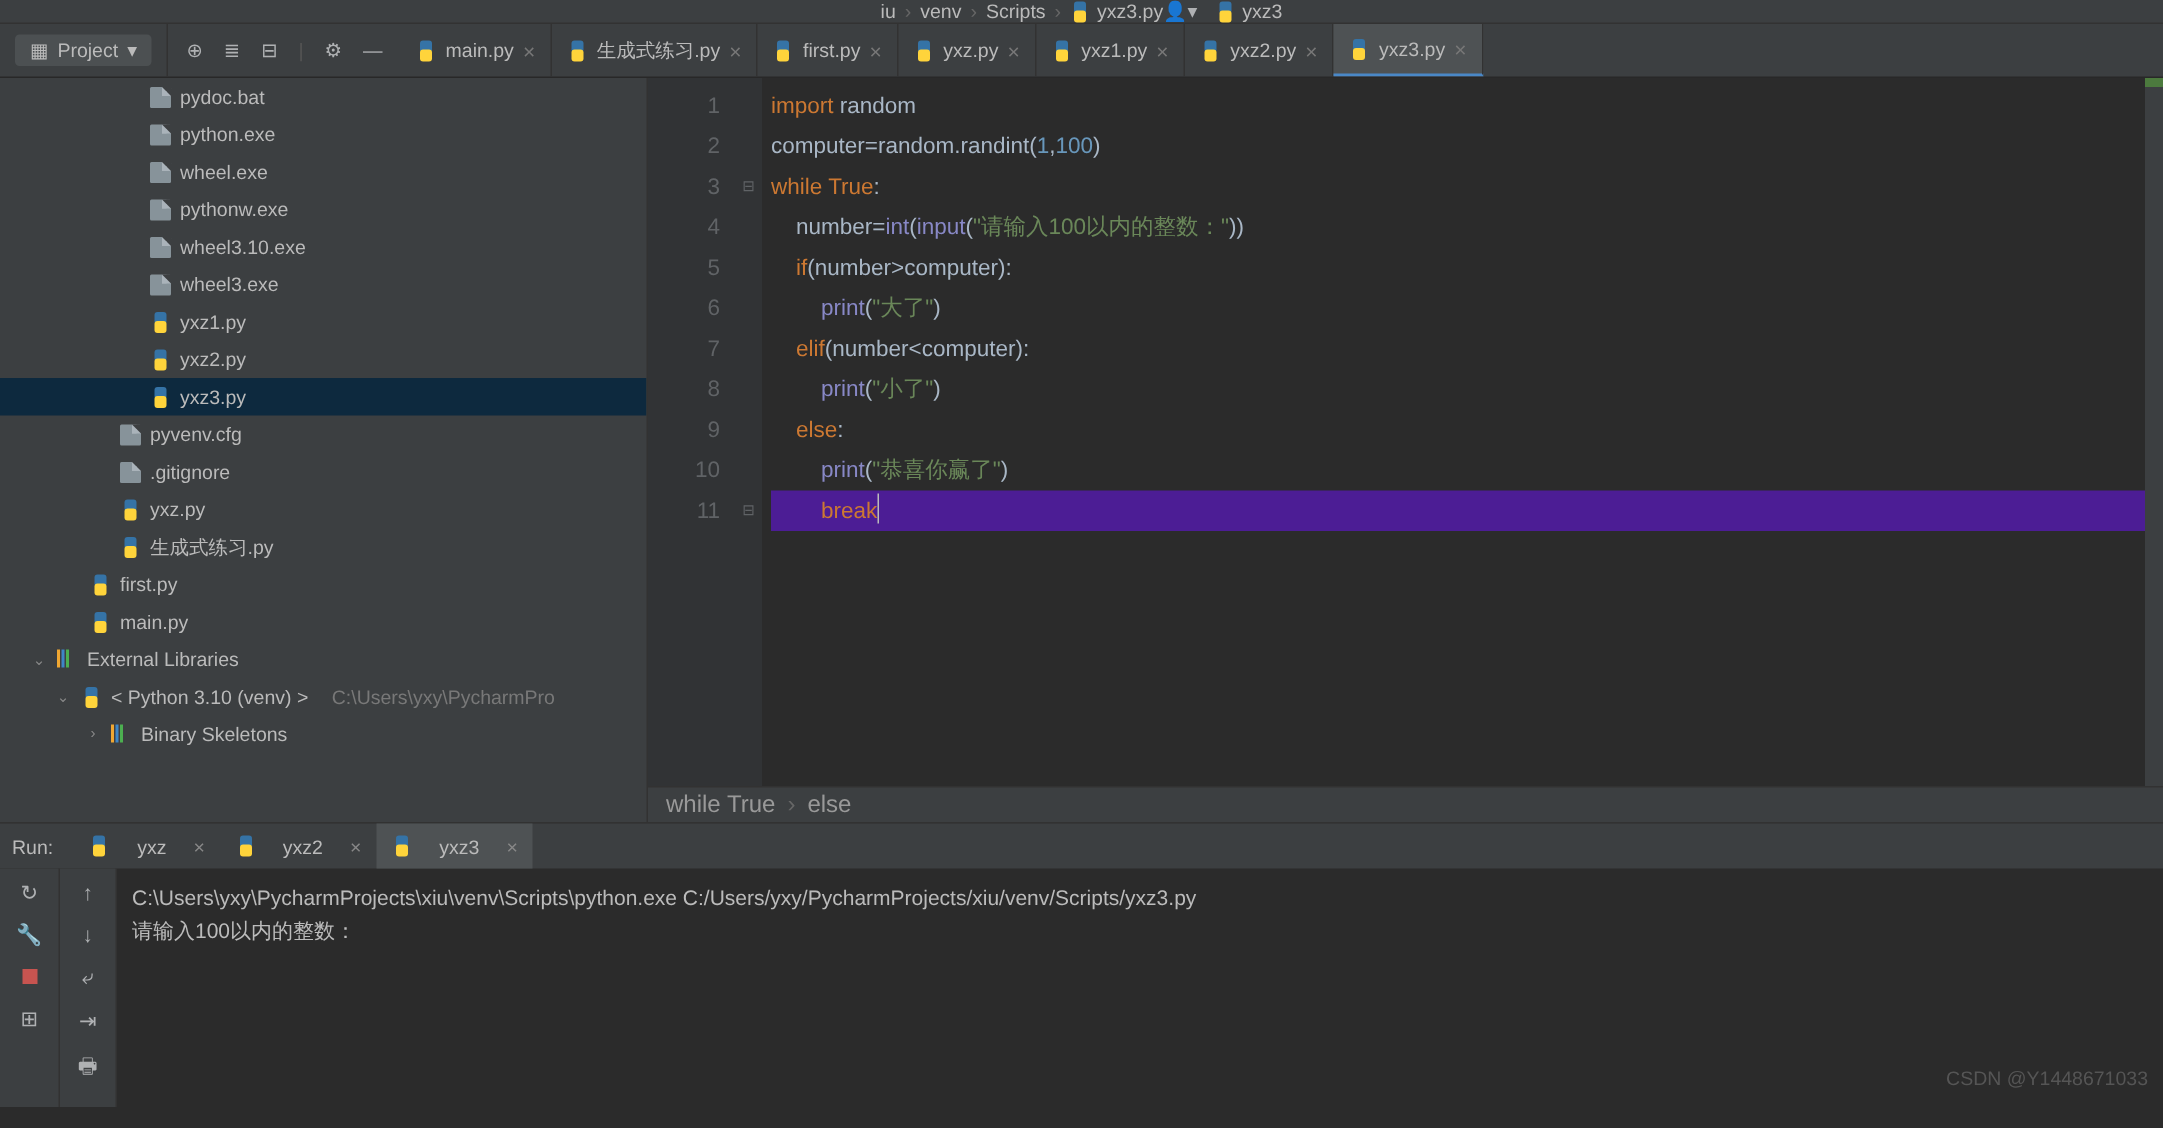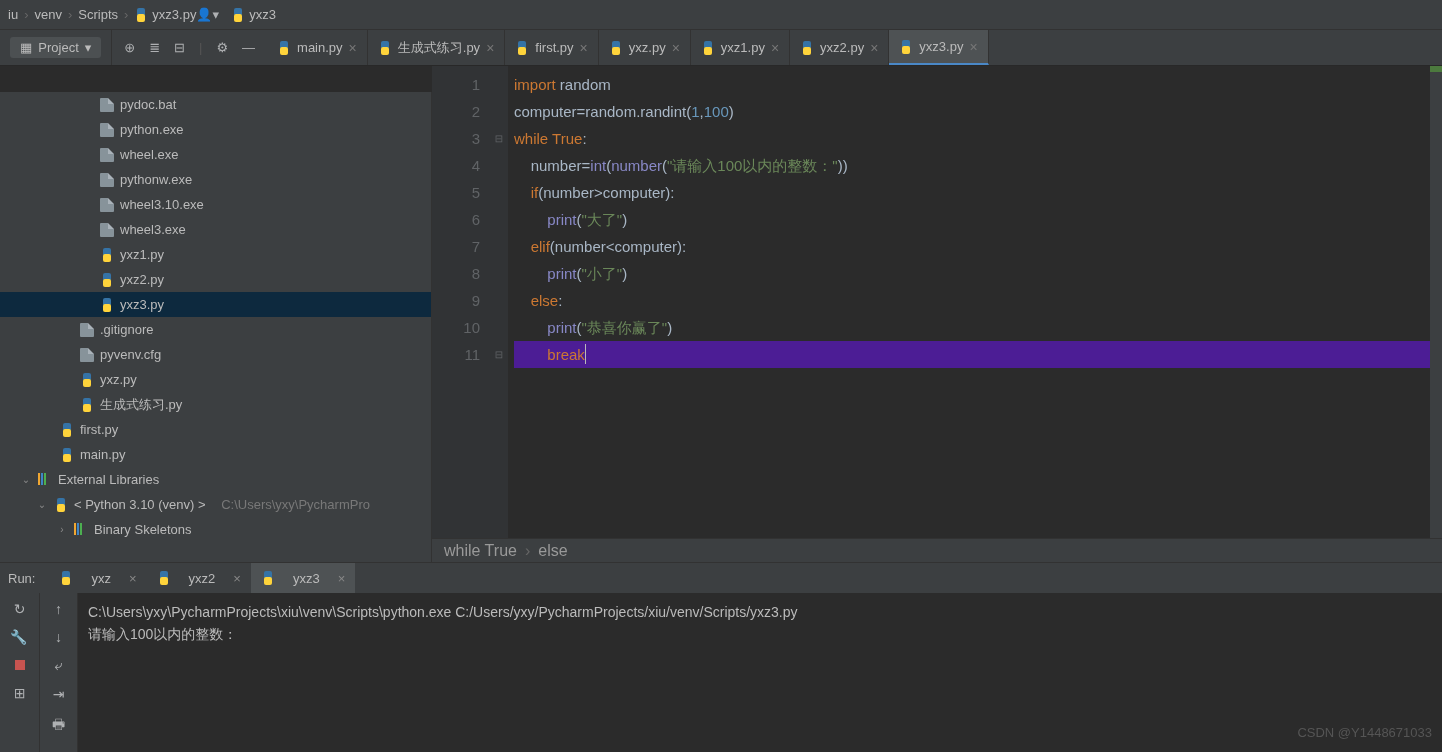--- a/index.html
+++ b/index.html
@@ -1,33 +1,33 @@
 <!DOCTYPE html>
 <html><head>
 <meta charset="utf-8">
 <style>
 * { margin:0; padding:0; box-sizing:border-box; font-family:"Segoe UI",Arial,sans-serif; }
 body { background:#2b2b2b; color:#bbb; width:1442px; height:752px; overflow:hidden; font-size:13px; }
-.top-nav { height:30px; background:#3c3f41; display:flex; align-items:center; padding:0 8px; border-bottom:1px solid #323232; justify-content:flex-start; }
+.top-nav { height:16px; background:#3c3f41; display:flex; align-items:center; padding:0 8px; border-bottom:1px solid #323232; justify-content:center; }
 .breadcrumbs { display:flex; align-items:center; gap:4px; color:#bbb; }
 .breadcrumbs span.sep { color:#666; margin:0 2px; }
 .bc-item { display:flex; align-items:center; gap:4px; }
 .top-right { display:flex; align-items:center; gap:12px; }
 .top-right .badge { display:flex; align-items:center; gap:4px; }
 .row2 { height:36px; background:#3c3f41; display:flex; align-items:center; border-bottom:1px solid #282828; }
 .proj-sel { display:flex; align-items:center; gap:8px; padding:0 10px; border-right:1px solid #323232; height:100%; }
 .proj-sel .drop { display:flex; align-items:center; gap:6px; background:#4c5052; padding:3px 10px; border-radius:3px; }
 .toolbar-icons { display:flex; align-items:center; gap:14px; padding:0 12px; color:#afb1b3; }
 .toolbar-icons span { cursor:pointer; }
 .tabs { display:flex; height:100%; overflow:hidden; flex:1; }
 .tab { display:flex; align-items:center; gap:6px; padding:0 10px; height:100%; border-right:1px solid #323232; color:#bbb; cursor:pointer; }
 .tab.active { background:#4e5254; border-bottom:2px solid #4a88c7; }
 .tab .close { color:#777; font-size:14px; }
 .main { display:flex; height:calc(100% - 30px - 36px - 190px); }
-.sidebar { width:432px; background:#3c3f41; overflow:hidden; border-right:1px solid #323232; display:flex;margin-top:26px; }
+.sidebar { width:432px; background:#3c3f41; overflow:hidden; border-right:1px solid #323232; display:flex; }
 .tree { flex:1; padding-top:0; overflow:hidden; font-size:13px; }
 .tree-row { display:flex; align-items:center; height:25px; gap:6px; padding-left:0; cursor:pointer; white-space:nowrap; }
 .tree-row.selected { background:#0d293e; }
 .tree-row .arrow { width:12px; text-align:center; color:#888; font-size:10px; }
 .tree-row.padA { padding-left:100px; }
 .tree-row.padB { padding-left:80px; }
 .tree-row.padC { padding-left:60px; }
 .tree-row.padD { padding-left:20px; }
 .tree-row.padE { padding-left:36px; }
 .tree-row.padF { padding-left:56px; }
@@ -189,25 +189,25 @@
       <div class="tree-row padA">
           <span class="py-icon"></span>
           <span>yxz2.py</span>
         </div>
       <div class="tree-row padA selected">
           <span class="py-icon"></span>
           <span>yxz3.py</span>
         </div>
       <div class="tree-row padB">
           <span class="file-icon"></span>
+          <span>pyvenv.cfg</span>
+        </div>
+      <div class="tree-row padB">
+          <span class="file-icon"></span>
           <span>.gitignore</span>
-        </div>
-      <div class="tree-row padB">
-          <span class="file-icon"></span>
-          <span>pyvenv.cfg</span>
         </div>
       <div class="tree-row padB">
           <span class="py-icon"></span>
           <span>yxz.py</span>
         </div>
       <div class="tree-row padB">
           <span class="py-icon"></span>
           <span>生成式练习.py</span>
         </div>
       <div class="tree-row padC">
@@ -257,21 +257,21 @@
           <div class="f"></div>
           <div class="f"></div>
           <div class="f"></div>
           <div class="f"></div>
           <div class="f">⊟</div>
       </div>
       <div class="code">
 <div class="cl"><span class="kw">import</span><span class="ident"> random</span></div>
 <div class="cl"><span class="ident">computer</span><span class="ident">=random.randint(</span><span class="num">1</span><span class="ident">,</span><span class="num">100</span><span class="ident">)</span></div>
 <div class="cl"><span class="kw">while </span><span class="kw">True</span><span class="ident">:</span></div>
-<div class="cl"><span class="ident">    number=</span><span class="builtin">int</span><span class="ident">(</span><span class="builtin">number</span><span class="ident">(</span><span class="str">"请输入100以内的整数："</span><span class="ident">))</span></div>
+<div class="cl"><span class="ident">    number=</span><span class="builtin">int</span><span class="ident">(</span><span class="builtin">input</span><span class="ident">(</span><span class="str">"请输入100以内的整数："</span><span class="ident">))</span></div>
 <div class="cl"><span>    </span><span class="kw">if</span><span class="ident">(number&gt;computer):</span></div>
 <div class="cl"><span>        </span><span class="builtin">print</span><span class="ident">(</span><span class="str">"大了"</span><span class="ident">)</span></div>
 <div class="cl"><span>    </span><span class="kw">elif</span><span class="ident">(number&lt;computer):</span></div>
 <div class="cl"><span>        </span><span class="builtin">print</span><span class="ident">(</span><span class="str">"小了"</span><span class="ident">)</span></div>
 <div class="cl"><span>    </span><span class="kw">else</span><span class="ident">:</span></div>
 <div class="cl"><span>        </span><span class="builtin">print</span><span class="ident">(</span><span class="str">"恭喜你赢了"</span><span class="ident">)</span></div>
 <div class="cl cursor-line"><span>        </span><span class="kw">break</span><span class="caret"></span></div>
       </div>
     </div>
     <div class="right-minimap">

